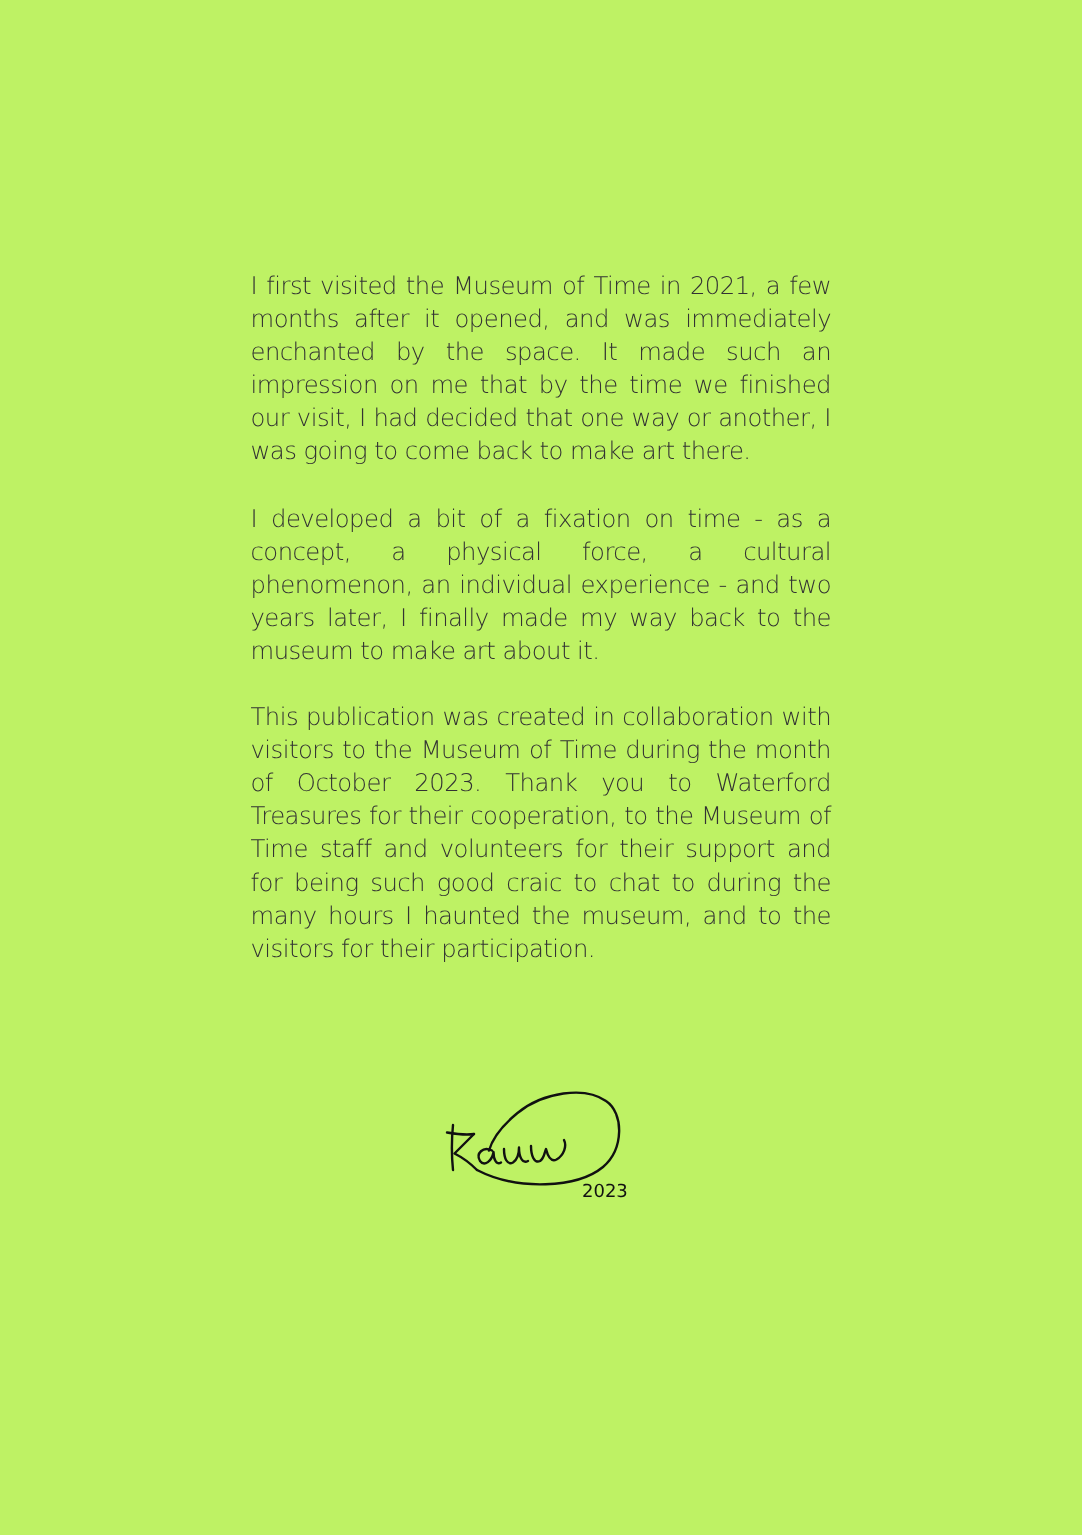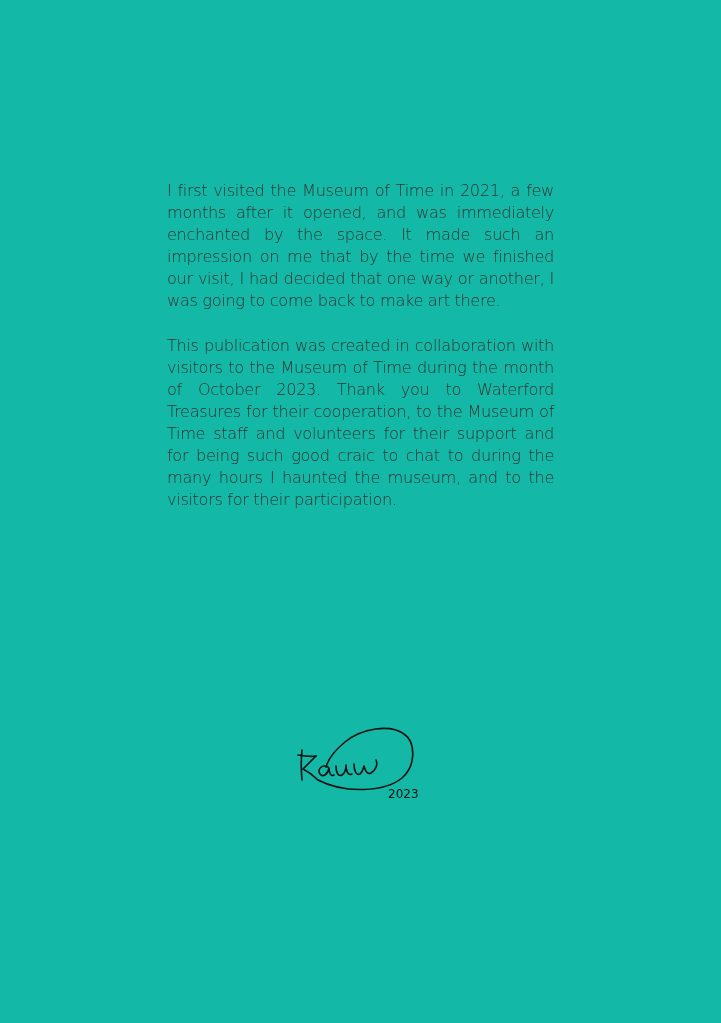--- a/index.html
+++ b/index.html
@@ -1,31 +1,32 @@
 <!DOCTYPE html>
 <html><head>
 <meta charset="utf-8">
 <style>
   html, body { margin: 0; padding: 0; background: #ffffff; }
   body { width: 721px; height: 1023px; position: relative; overflow: hidden; }
-  .page { position: absolute; left: 0; top: 0; width: 721px; height: 1023px; background: #14b8a6; }
+  .page { position: absolute; left: 0; top: 0; width: 721px; height: 1023px; background: #bef264; }
   .text-col {
     position: absolute; left: 167px; top: 180px; width: 387px;
     font-family: "DejaVu Sans", sans-serif; font-size: 16.2px; line-height: 22.1px;
     color: #333333; text-align: justify; font-weight: 300; letter-spacing: -0.35px;
   }
   .text-col p { margin: 0 0 22px 0; }
   .signature { position: absolute; left: 290px; top: 712px; width: 150px; height: 90px; }
 </style>
 </head>
 <body>
 
 <div class="page">
   <div class="text-col">
     <p>I first visited the Museum of Time in 2021, a few months after it opened, and was immediately enchanted by the space. It made such an impression on me that by the time we finished our visit, I had decided that one way or another, I was going to come back to make art there.</p>
+    <p>I developed a bit of a fixation on time - as a concept, a physical force, a cultural phenomenon, an individual experience - and two years later, I finally made my way back to the museum to make art about it.</p>
     <p>This publication was created in collaboration with visitors to the Museum of Time during the month of October 2023. Thank you to Waterford Treasures for their cooperation, to the Museum of Time staff and volunteers for their support and for being such good craic to chat to during the many hours I haunted the museum, and to the visitors for their participation.</p>
   </div>
 
   <svg class="signature" viewBox="0 0 150 90" xmlns="http://www.w3.org/2000/svg">
     <g fill="none" stroke="#111" stroke-width="1.6" stroke-linecap="round" stroke-linejoin="round">
 
       <path d="M12 38 C11 48 11 58 12 68"></path>
       <path d="M8 43 C14 44 20 45 26 44"></path>
       <path d="M26 44 C20 50 15 55 13 57 C19 60 24 64 28 68"></path>
 

